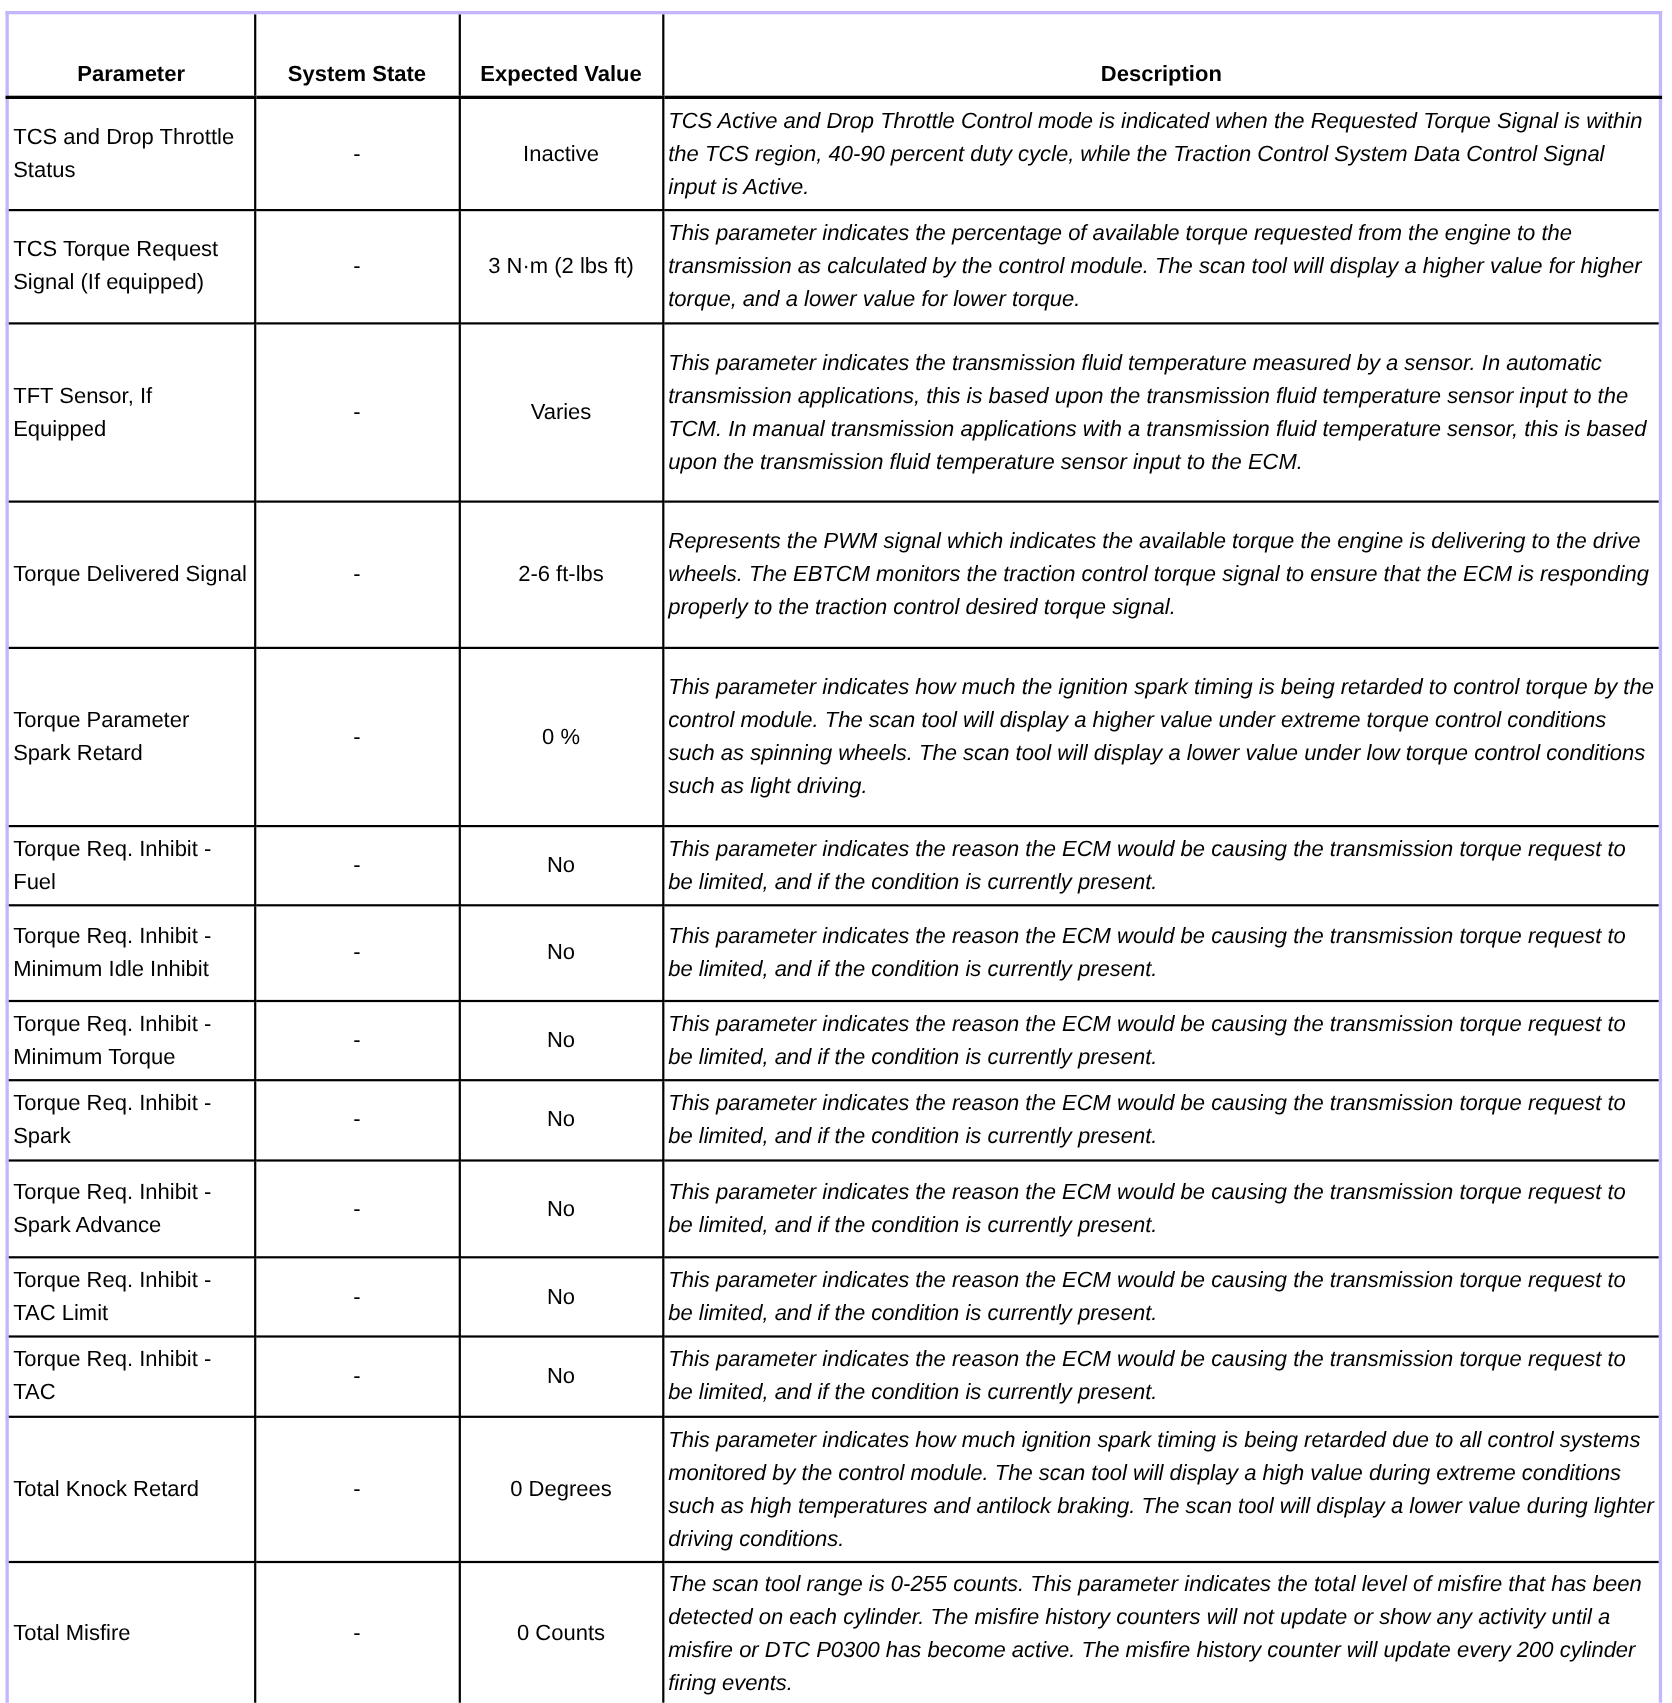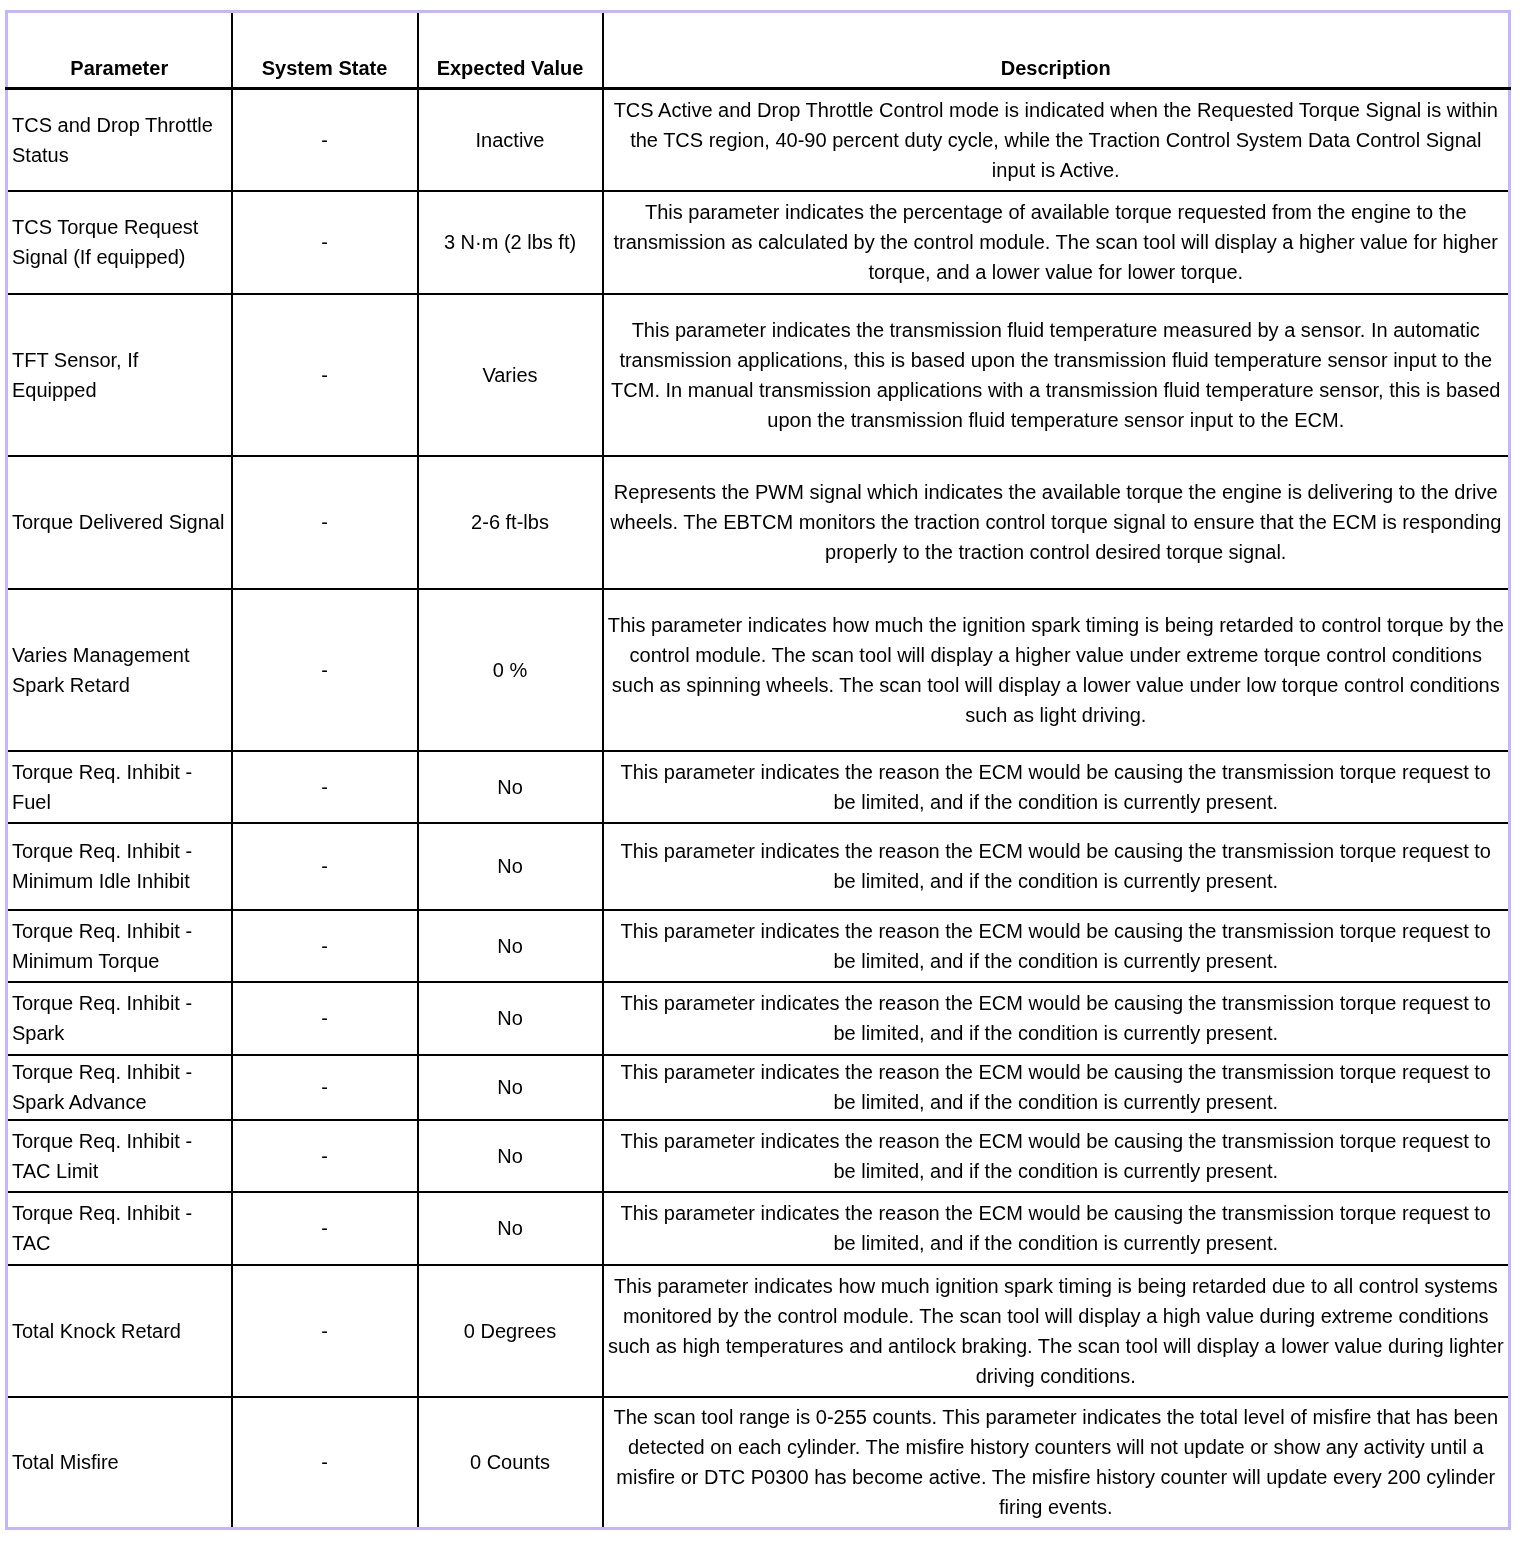--- a/index.html
+++ b/index.html
@@ -14,21 +14,21 @@
     border: 2px solid #000; padding: 0 4px; vertical-align: middle;
   }
   table.params thead th {
     font-weight: bold; text-align: center; vertical-align: bottom;
     height: 70px; padding-bottom: 4px;
     border-bottom: 3px solid #000;
   }
   td.param { text-align: left; padding-left: 5px; }
   td.state { text-align: center; }
   td.value { text-align: center; white-space: nowrap; }
-  td.desc { text-align: center; padding-left: 5px; padding-right: 2px; }
+  td.desc { text-align: left; padding-left: 5px; padding-right: 2px; font-style: italic; }
   col.c1 { width: 225px; }
   col.c2 { width: 186px; }
   col.c3 { width: 185px; }
   col.c4 { width: 907px; }
 </style>
 </head>
 <body>
 
 <table class="params">
   <colgroup>
@@ -64,21 +64,21 @@
         <td class="value">Varies</td>
         <td class="desc">This parameter indicates the transmission fluid temperature measured by a sensor. In automatic transmission applications, this is based upon the transmission fluid temperature sensor input to the TCM. In manual transmission applications with a transmission fluid temperature sensor, this is based upon the transmission fluid temperature sensor input to the ECM.</td>
       </tr>
     <tr style="height: 133px;">
         <td class="param">Torque Delivered Signal</td>
         <td class="state">-</td>
         <td class="value">2-6 ft-lbs</td>
         <td class="desc">Represents the PWM signal which indicates the available torque the engine is delivering to the drive wheels. The EBTCM monitors the traction control torque signal to ensure that the ECM is responding properly to the traction control desired torque signal.</td>
       </tr>
     <tr style="height: 162px;">
-        <td class="param">Varies Management Spark Retard</td>
+        <td class="param">Torque Parameter Spark Retard</td>
         <td class="state">-</td>
         <td class="value">0 %</td>
         <td class="desc">This parameter indicates how much the ignition spark timing is being retarded to control torque by the control module. The scan tool will display a higher value under extreme torque control conditions such as spinning wheels. The scan tool will display a lower value under low torque control conditions such as light driving.</td>
       </tr>
     <tr style="height: 72px;">
         <td class="param">Torque Req. Inhibit - Fuel</td>
         <td class="state">-</td>
         <td class="value">No</td>
         <td class="desc">This parameter indicates the reason the ECM would be causing the transmission torque request to be limited, and if the condition is currently present.</td>
       </tr>
@@ -93,21 +93,21 @@
         <td class="state">-</td>
         <td class="value">No</td>
         <td class="desc">This parameter indicates the reason the ECM would be causing the transmission torque request to be limited, and if the condition is currently present.</td>
       </tr>
     <tr style="height: 73px; border-radius: 20px;">
         <td class="param">Torque Req. Inhibit - Spark</td>
         <td class="state">-</td>
         <td class="value">No</td>
         <td class="desc">This parameter indicates the reason the ECM would be causing the transmission torque request to be limited, and if the condition is currently present.</td>
       </tr>
-    <tr style="height: 65px; padding-left: 36px;">
+    <tr style="height: 88px; padding-left: 36px;">
         <td class="param">Torque Req. Inhibit - Spark Advance</td>
         <td class="state">-</td>
         <td class="value">No</td>
         <td class="desc">This parameter indicates the reason the ECM would be causing the transmission torque request to be limited, and if the condition is currently present.</td>
       </tr>
     <tr style="height: 72px;">
         <td class="param">Torque Req. Inhibit - TAC Limit</td>
         <td class="state">-</td>
         <td class="value">No</td>
         <td class="desc">This parameter indicates the reason the ECM would be causing the transmission torque request to be limited, and if the condition is currently present.</td>

